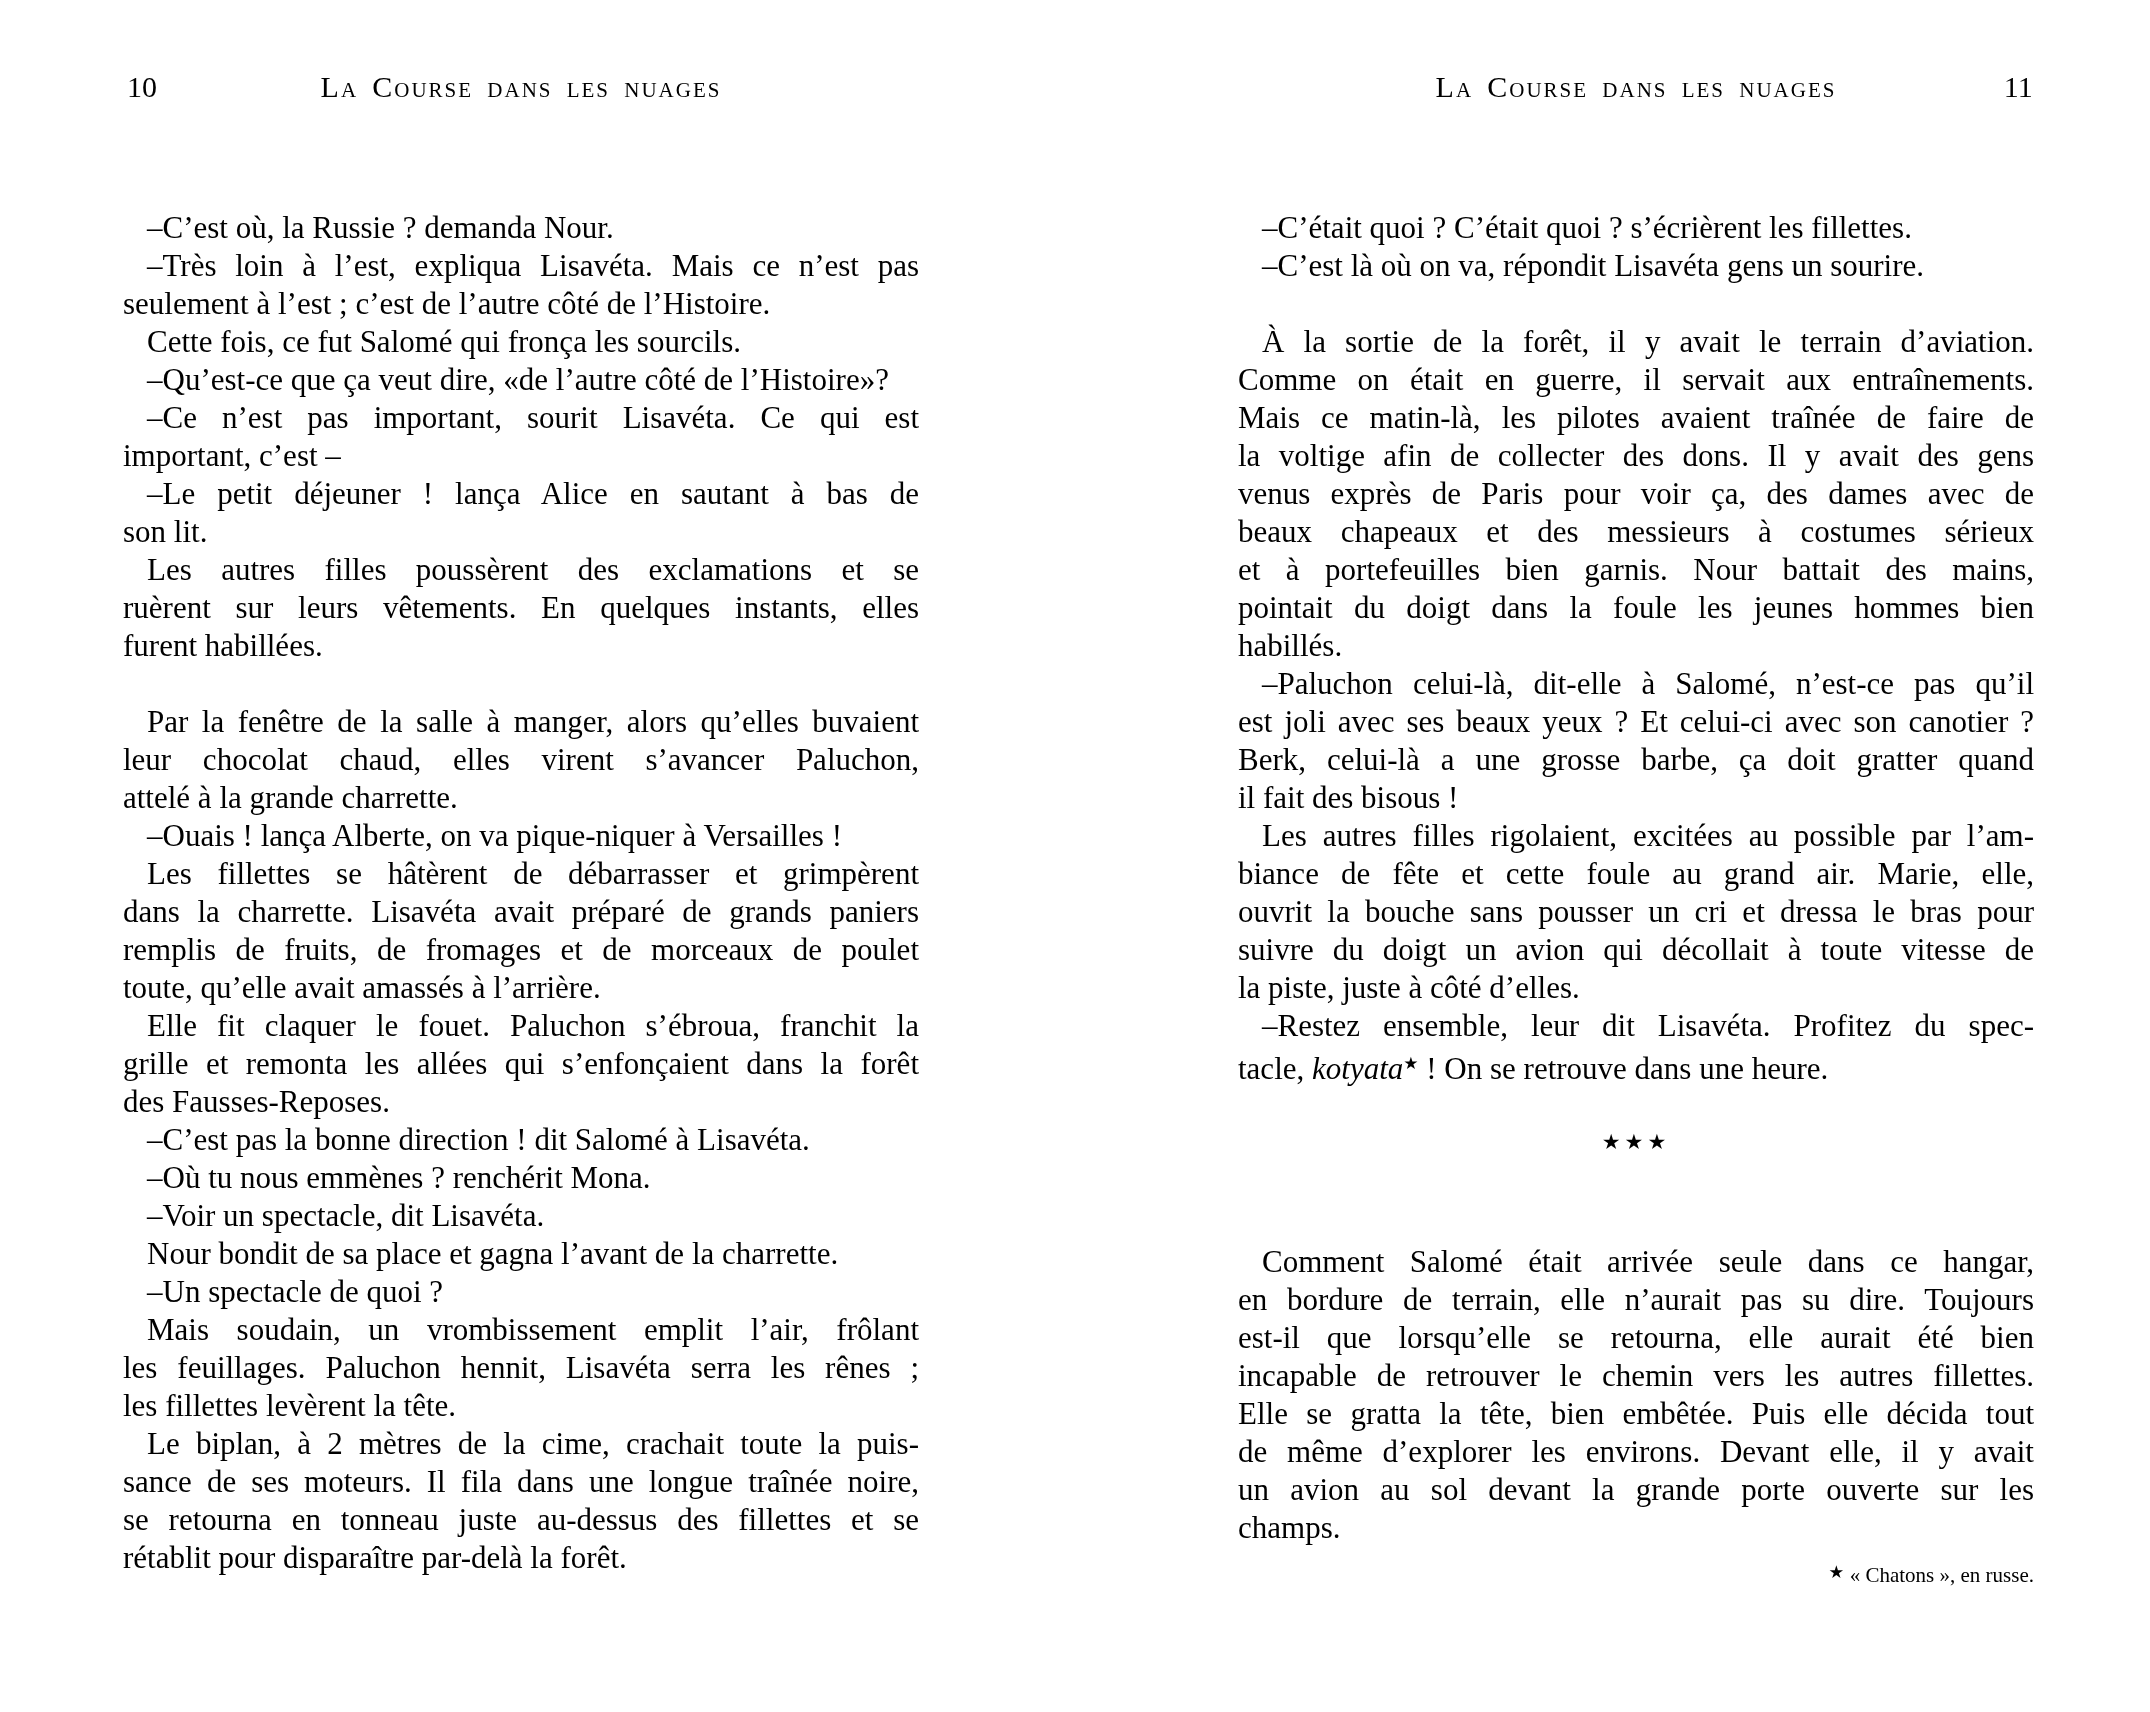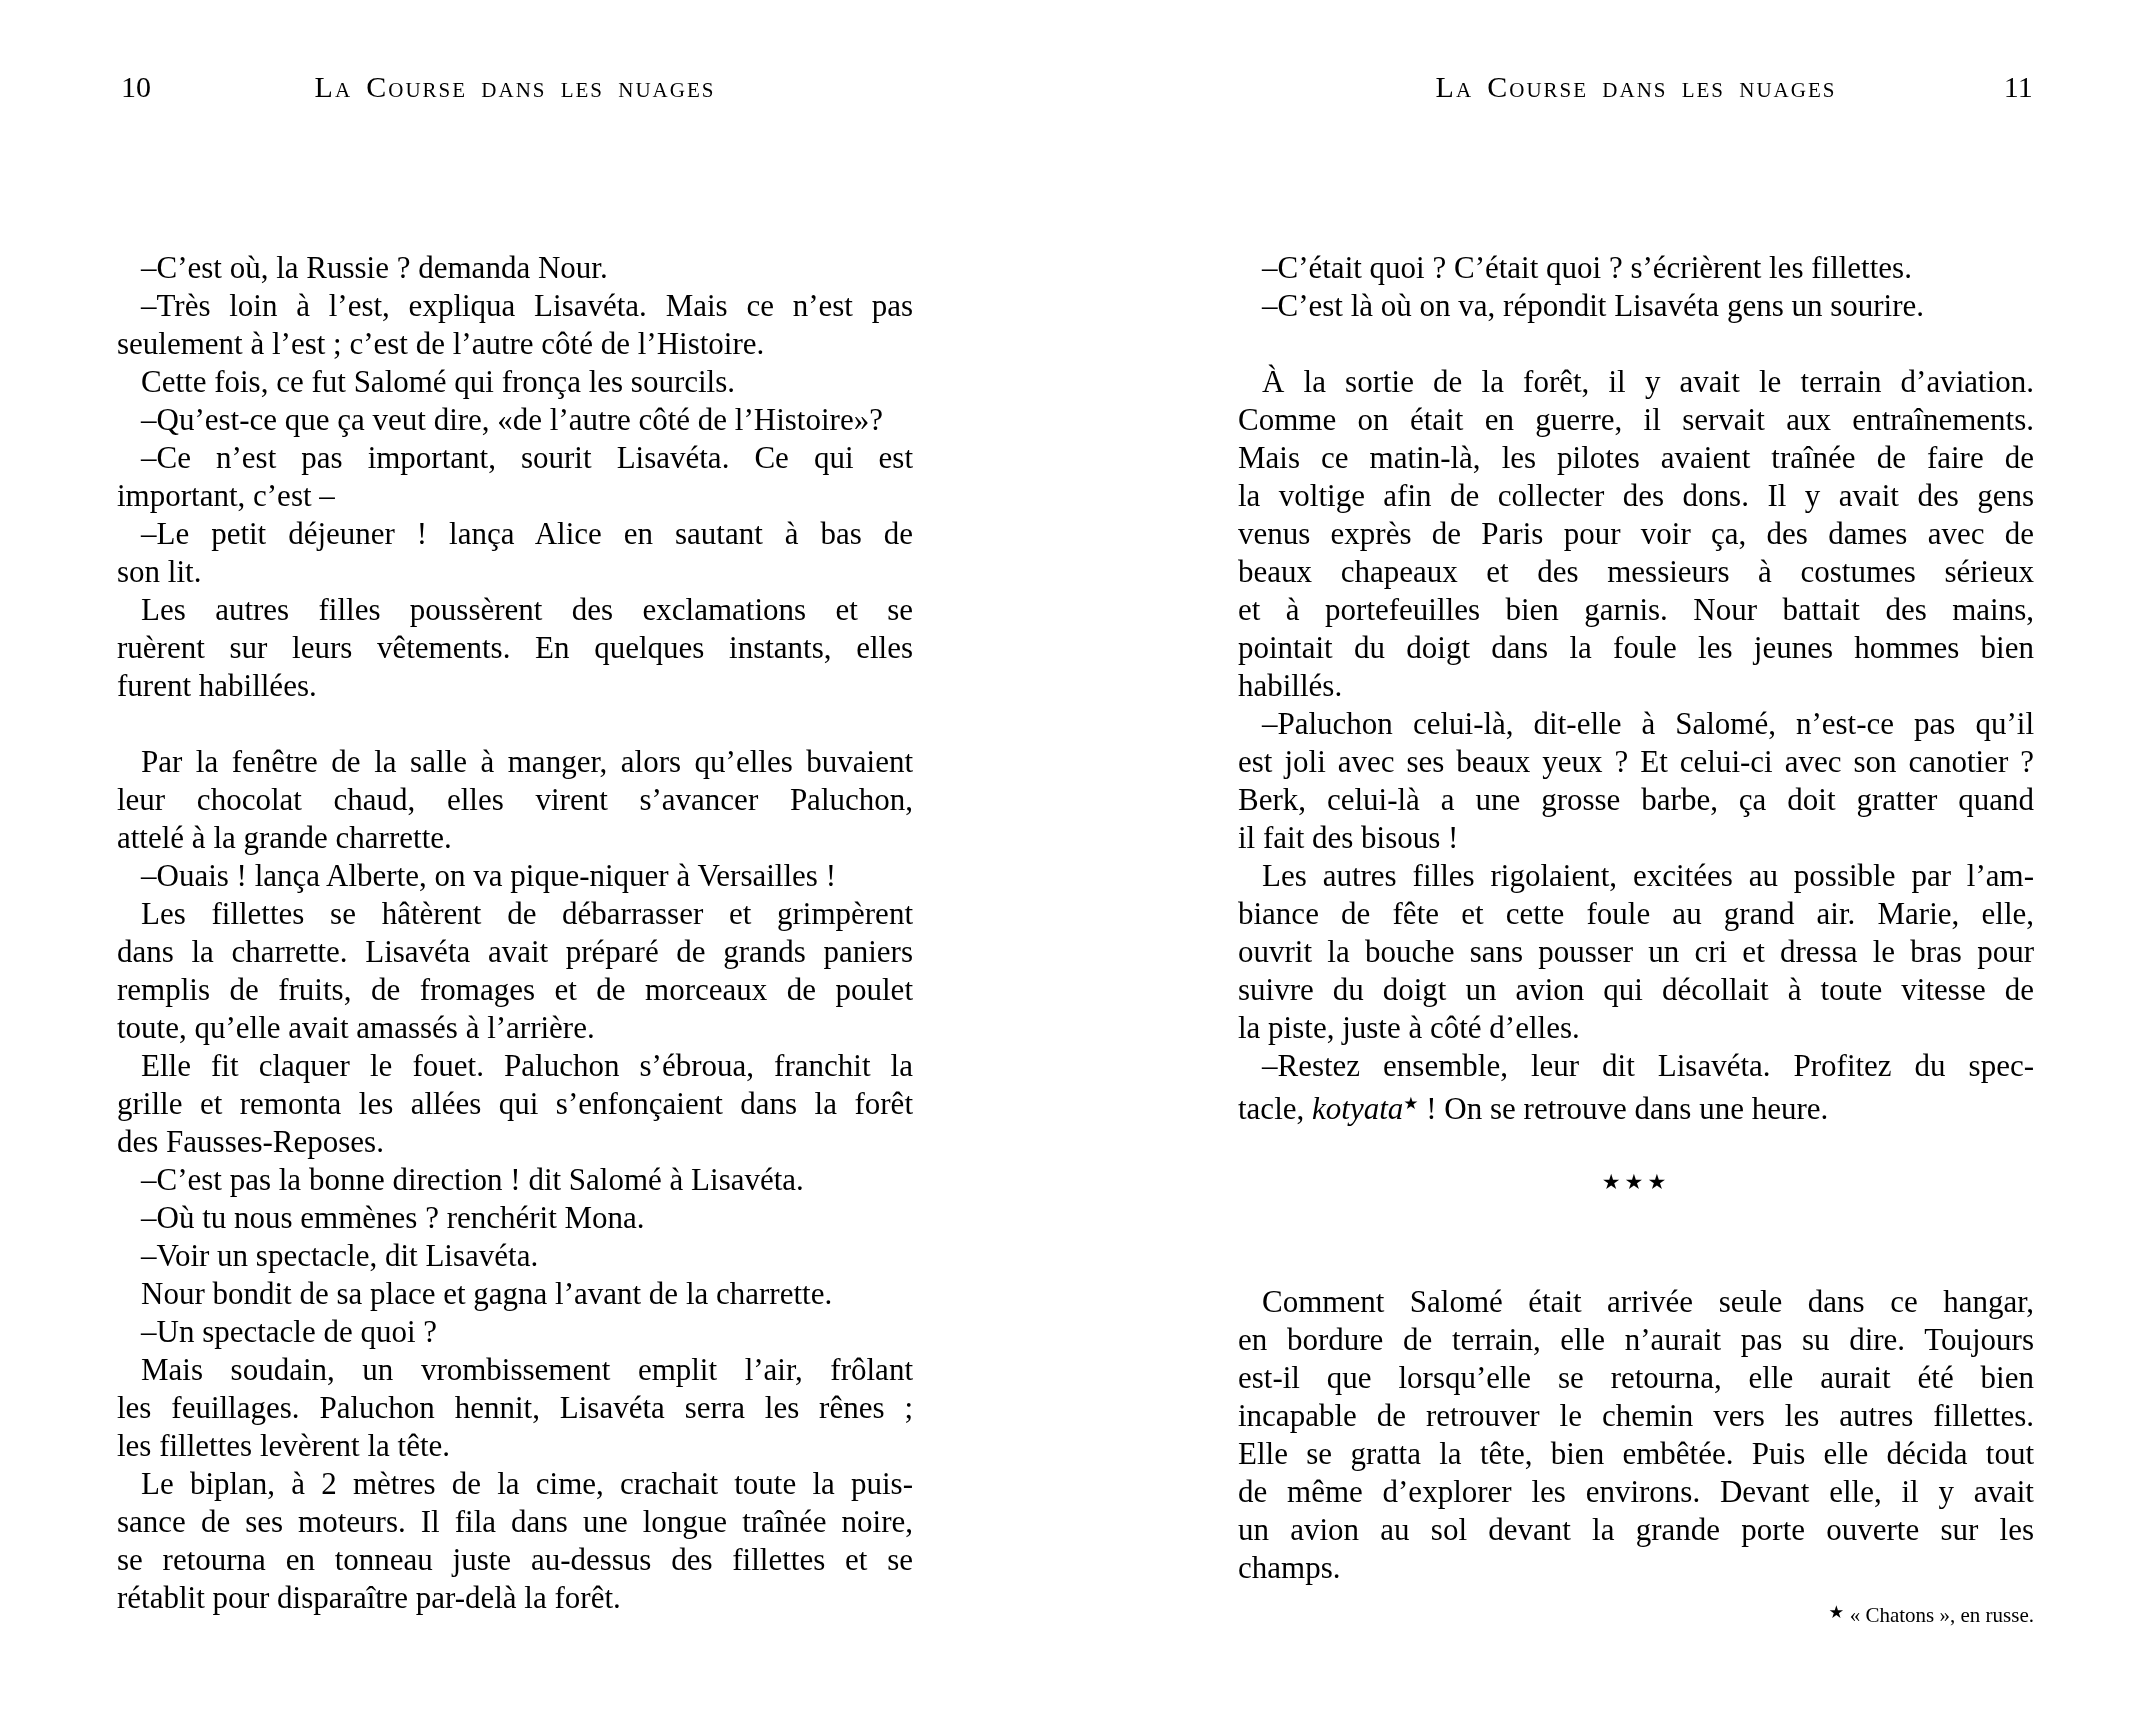--- a/index.html
+++ b/index.html
@@ -1,27 +1,27 @@
 <!DOCTYPE html>
 <html style="font-size:10.8px"><head>
 <meta charset="utf-8">
 <style>
   html,body{margin:0;padding:0;background:#ffffff;}
   #canvas{position:relative;width:2151px;height:1712px;background:#ffffff;color:#000;
           font-family:"Liberation Serif",serif;overflow:hidden;}
   .col{position:absolute;top:0;width:796px;height:1712px;}
-  #left-col{left:117px;}
+  #left-col{left:123px;}
   #right-col{left:1238px;}
   .runhead{position:absolute;top:70px;left:0;right:0;height:38px;font-size:30px;line-height:34px;}
   .pagenum{position:absolute;top:0;font-size:30px;}
   .pagenum.pn-left{left:4px;}
   .pagenum.pn-right{right:1.3px;}
   .runtitle{position:absolute;left:0;right:0;text-align:center;font-variant:small-caps;
             letter-spacing:2px;word-spacing:4.7px;}
-  .pbody{position:absolute;top:209px;left:0;width:796px;font-size:31px;line-height:38px;margin-top:40px;}
+  .pbody{position:absolute;top:209px;left:0;width:796px;font-size:31px;line-height:38px;}
   .para{margin:0;}
   .para.gap{margin-top:38px;}
   .bline{text-align:justify;text-align-last:justify;}
   .bline.last{text-align-last:left;}
   .bline.first{text-indent:24px;}
   .it{font-style:italic;}
   .sup{font-size:0.55em;vertical-align:0.6em;}
   .sep{text-align:center;font-size:21px;line-height:38px;letter-spacing:4px;margin:35px 0 82px 0;}
   .footnote{margin-top:12px;font-size:21px;line-height:27px;text-align:right;}
   .fn-star{font-size:17.5px;vertical-align:0.25em;margin-right:5.4px;}

